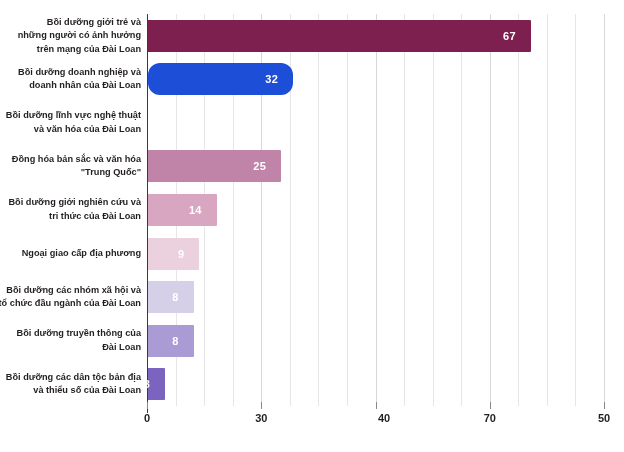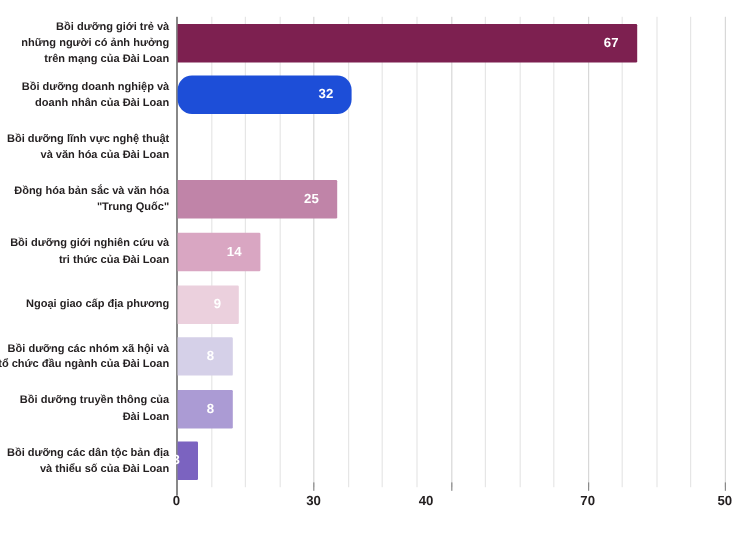--- a/index.html
+++ b/index.html
@@ -187,18 +187,18 @@
       </div>
     </div>
 
   <div id="x-axis-baseline"></div>
 
 <div class="x-tick" style="left: 147px;"></div>
     <div class="x-tick-label" style="left: 147px;">0</div>
     <div class="x-tick" style="left: 261.25px;"></div>
     <div class="x-tick-label" style="left: 261.25px;">30</div>
     <div class="x-tick" style="left: 375.5px;"></div>
-    <div class="x-tick-label" style="left: 355px; text-align: center;">40</div>
+    <div class="x-tick-label" style="left: 384px; text-align: center;">40</div>
     <div class="x-tick" style="left: 489.75px;"></div>
     <div class="x-tick-label" style="left: 489.75px;">70</div>
     <div class="x-tick" style="left: 604px;"></div>
     <div class="x-tick-label" style="left: 604px;">50</div>
   </div>
 
 </body></html>

